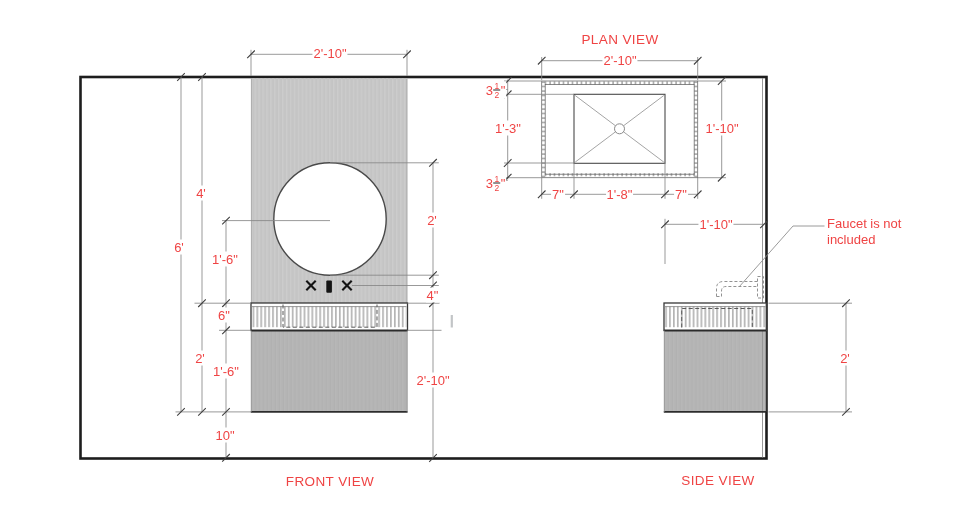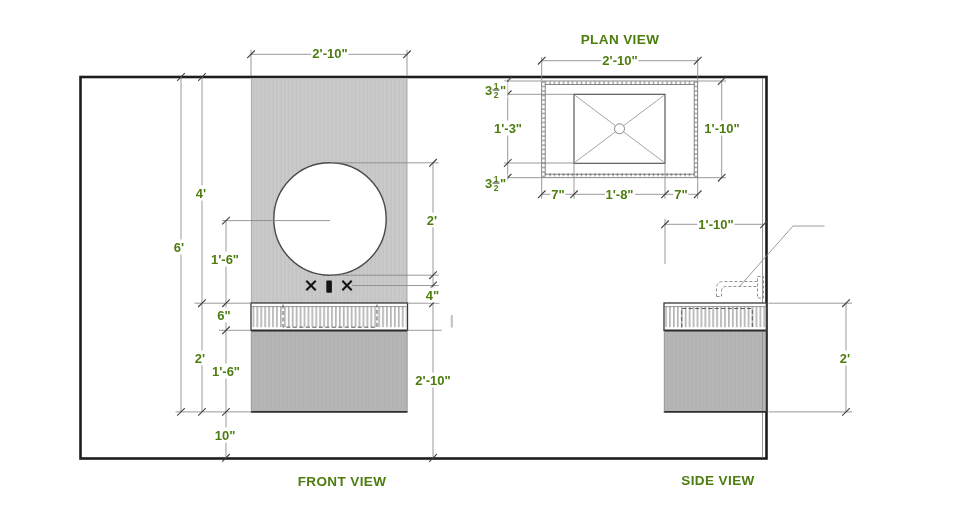--- a/index.html
+++ b/index.html
@@ -1,20 +1,20 @@
 <!DOCTYPE html>
 <html><head>
 <meta charset="utf-8">
 <style>
   html,body{margin:0;padding:0;background:#fff;}
   #canvas{position:relative;width:960px;height:507px;background:#fff;overflow:hidden;
           font-family:"Liberation Sans", sans-serif;}
   #canvas svg{position:absolute;left:0;top:0;}
   .lbl{position:absolute;transform:translate(-50%,-50%);background:#fff;
-       font-size:13px;line-height:15px;color:#4d7c0f;white-space:nowrap;padding:0 1px;font-weight:bold;}
+       font-size:13px;line-height:15px;color:#ef4444;white-space:nowrap;padding:0 1px;}
   .cap{font-size:13.5px;letter-spacing:.4px;background:transparent;}
   .note{transform:none;background:transparent;line-height:16px;text-align:left;}
   .frac-lbl{display:flex;align-items:center;gap:0px;}
   .frac{display:inline-flex;flex-direction:column;align-items:center;
         font-size:8.5px;line-height:8px;vertical-align:middle;margin:0 0.5px;}
   .frac .n{border-bottom:1px solid #262626;padding:0 1px;}
 </style>
 </head>
 <body>
 
@@ -167,21 +167,21 @@
 <div class="lbl" style="left:201px;top:193px">4'</div>
 <div class="lbl" style="left:179px;top:247px">6'</div>
 <div class="lbl" style="left:225px;top:258.5px">1'-6"</div>
 <div class="lbl" style="left:224px;top:315px">6"</div>
 <div class="lbl" style="left:200px;top:357.5px">2'</div>
 <div class="lbl" style="left:226px;top:371px">1'-6"</div>
 <div class="lbl" style="left:225px;top:434.5px">10"</div>
 <div class="lbl" style="left:432px;top:219.5px">2'</div>
 <div class="lbl" style="left:432.5px;top:294.5px">4"</div>
 <div class="lbl" style="left:433px;top:380px">2'-10"</div>
-<div class="lbl cap" style="left:342px;top:481px">FRONT VIEW</div>
+<div class="lbl cap" style="left:330px;top:481px">FRONT VIEW</div>
 
 <div class="lbl cap" style="left:620px;top:39px">PLAN VIEW</div>
 <div class="lbl" style="left:620px;top:59.5px">2'-10"</div>
 <div class="lbl frac-lbl" style="left:495.5px;top:89.5px">
   <span>3</span>
       <span class="frac">
         <span class="n">1</span>
         <span class="d">2</span>
       </span>
       <span>"</span>
@@ -195,15 +195,19 @@
       </span>
       <span>"</span>
 </div>
 <div class="lbl" style="left:722px;top:127.5px">1'-10"</div>
 <div class="lbl" style="left:558px;top:194px">7"</div>
 <div class="lbl" style="left:619.5px;top:194px">1'-8"</div>
 <div class="lbl" style="left:681px;top:194px">7"</div>
 
 <div class="lbl" style="left:716px;top:223.8px">1'-10"</div>
 <div class="lbl" style="left:845px;top:358px">2'</div>
+<div class="lbl note" style="left:826px;top:216px">
+  <div>Faucet is not</div>
+  <div>included</div>
+</div>
 <div class="lbl cap" style="left:718px;top:480px">SIDE VIEW</div>
 
 </div>
 
 </body></html>

